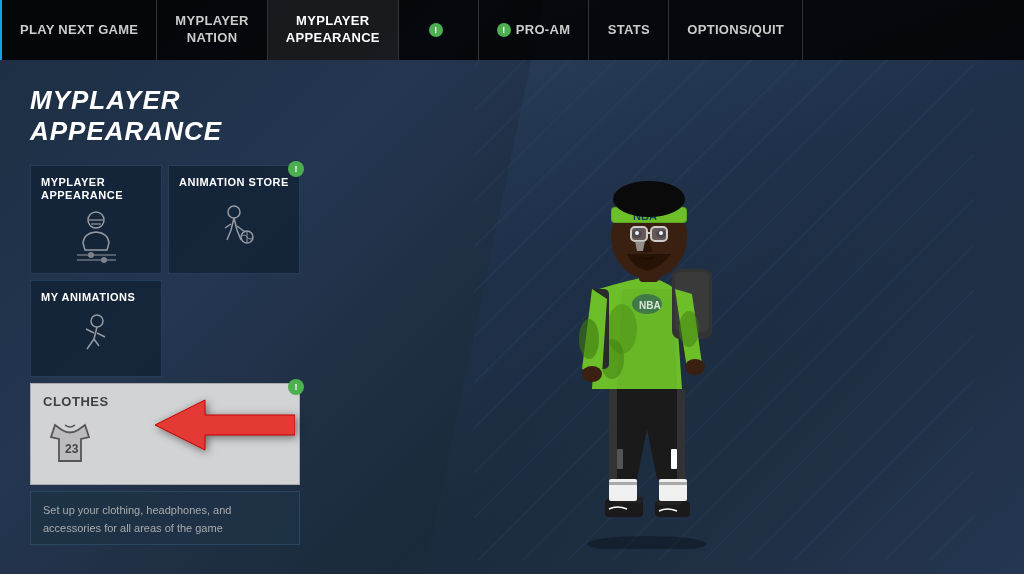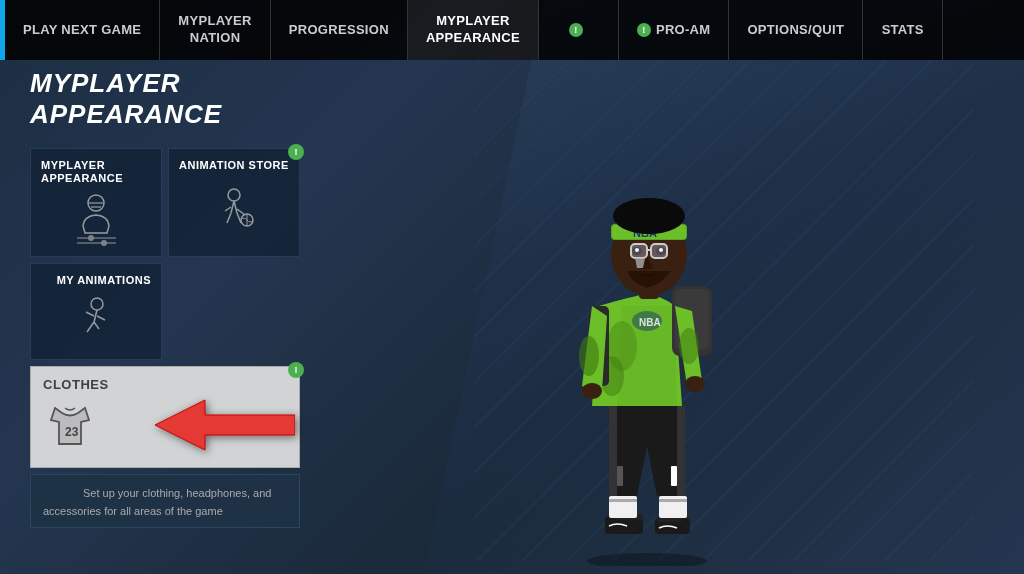--- a/index.html
+++ b/index.html
@@ -69,21 +69,21 @@
       font-size: 13px;
       font-weight: bold;
       text-align: center;
       cursor: pointer;
       border-right: 1px solid #333;
       line-height: 1.3;
       text-transform: uppercase;
       letter-spacing: 0.3px;
       min-width: 80px;
     }
-    .nav-item:first-child { border-left: 5px solid #0ea5e9; }
+    .nav-item:first-child { border-left: 2px solid #0ea5e9; }
     .nav-item.active {
       background: rgba(255,255,255,0.08);
       color: #fff;
     }
     .nav-item .notif-dot {
       display: inline-block;
       width: 14px;
       height: 14px;
       background: #4caf50;
       border-radius: 50%;
@@ -103,21 +103,21 @@
     .nav-item-row {
       display: flex;
       align-items: center;
     }
 
     
     .main-content {
       position: relative;
       z-index: 5;
       display: flex;
-      padding: 8px 30px;
+      padding: 25px 30px;
       height: calc(574px - 60px);
       border-radius: 24px;
     }
 
     
     .left-panel {
       width: 270px;
       flex-shrink: 0;
     }
 
@@ -195,21 +195,20 @@
 
     .status-bar {
       background: rgba(30,50,70,0.9);
       border: 1px solid rgba(80,120,160,0.3);
       padding: 8px 12px;
       margin-top: 6px;
     }
     .status-text {
       font-size: 11px;
       color: #aaa;
-      margin-left: 40px;
     }
 
     
     .arrow-container {
       position: absolute;
       left: 155px;
       bottom: 115px;
       z-index: 20;
     }
     .arrow-svg {
@@ -233,46 +232,43 @@
 
 <nav class="top-nav">
   <div class="nav-item">
     <span>Play Next Game</span>
   </div>
   <div class="nav-item">
     <div class="nav-item-inner">
       <span>MyPLAYER</span>
       <span>Nation</span>
     </div>
-  </div>
-  <div class="nav-item">
-    <span>Progression</span>
   </div>
   <div class="nav-item active">
     <div class="nav-item-inner">
       <span>MyPLAYER</span>
       <span>Appearance</span>
     </div>
   </div>
   <div class="nav-item">
     <div class="nav-item-row">
       <span class="notif-dot">!</span>
     </div>
   </div>
   <div class="nav-item">
     <div class="nav-item-row">
       <span class="notif-dot">!</span>
       <span>Pro-Am</span>
     </div>
   </div>
   <div class="nav-item">
+    <span>Stats</span>
+  </div>
+  <div class="nav-item">
     <span>Options/Quit</span>
-  </div>
-  <div class="nav-item">
-    <span>Stats</span>
   </div>
 </nav>
 
 <div class="main-content">
 
   <div class="left-panel">
     <h1 class="page-title">MyPLAYER APPEARANCE</h1>
 
     <div class="menu-grid">
 
@@ -309,21 +305,21 @@
             <path d="M30 24 L38 30" stroke="#ccc" stroke-width="1.5" fill="none"></path>
 
             <circle cx="40" cy="35" r="6" stroke="#ccc" stroke-width="1.5" fill="none"></circle>
             <path d="M34 35 Q37 31 40 35 Q43 39 46 35" stroke="#ccc" stroke-width="1" fill="none"></path>
             <line x1="40" y1="29" x2="40" y2="41" stroke="#ccc" stroke-width="1"></line>
           </svg>
         </div>
       </div>
     </div>
 
-    <div style="display:grid; grid-template-columns:1fr 1fr; gap:6px; margin-bottom:6px;text-align:right;">
+    <div style="display:grid; grid-template-columns:1fr 1fr; gap:6px; margin-bottom:6px;">
       <div class="menu-card">
         <div class="card-label">MY ANIMATIONS</div>
         <div class="card-icon">
           <svg width="55" height="55" viewBox="0 0 55 55" fill="none">
 
             <circle cx="28" cy="10" r="6" stroke="#ccc" stroke-width="1.5" fill="none"></circle>
             <path d="M28 16 L25 28" stroke="#ccc" stroke-width="1.5"></path>
             <path d="M25 28 L18 38" stroke="#ccc" stroke-width="1.5"></path>
             <path d="M25 28 L30 35" stroke="#ccc" stroke-width="1.5"></path>
             <path d="M25 22 L17 18" stroke="#ccc" stroke-width="1.5"></path>

